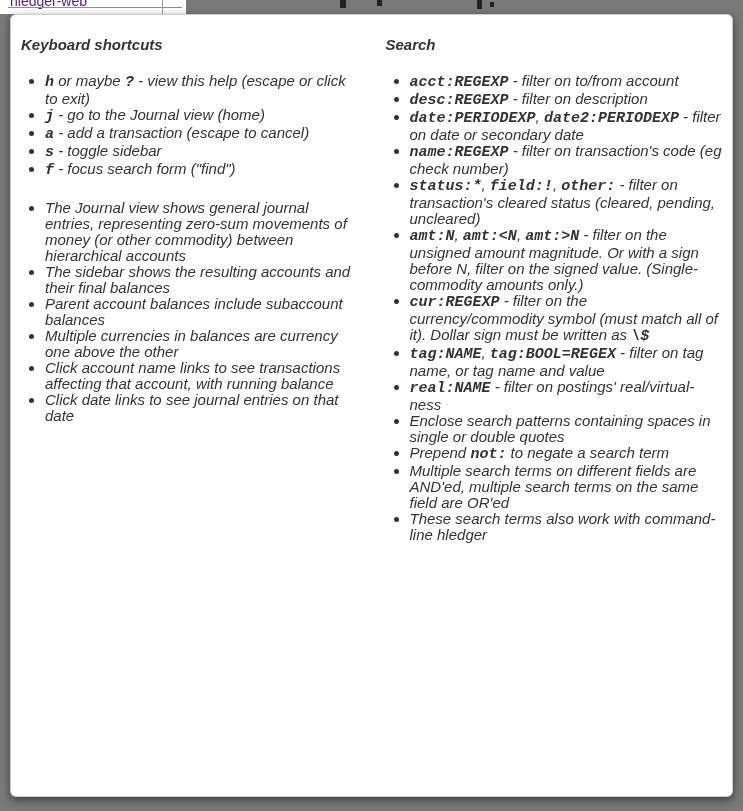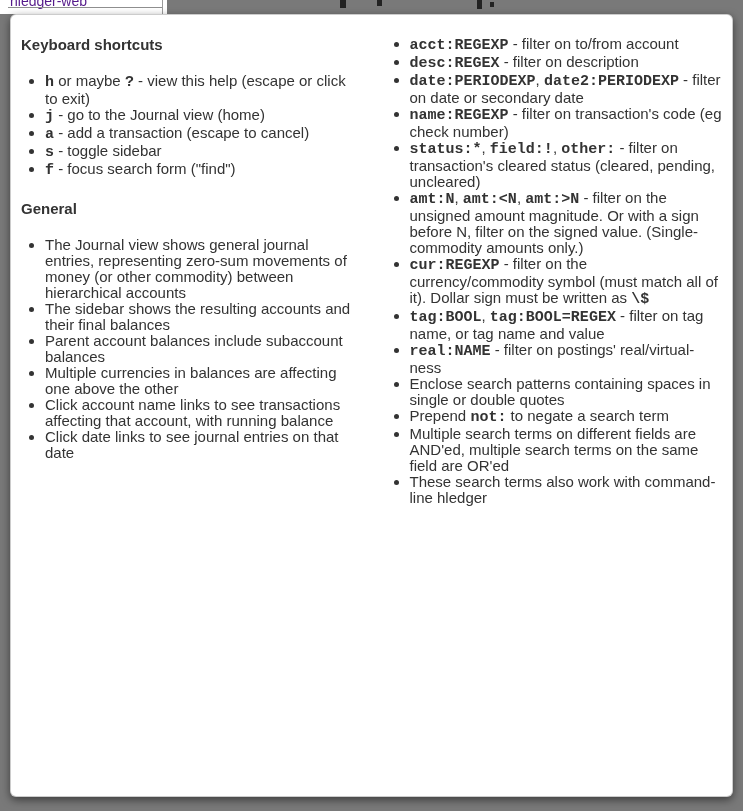--- a/index.html
+++ b/index.html
@@ -12,21 +12,21 @@
   *{box-sizing:border-box;}
   html,body{margin:0;padding:0;}
   body{
     width:743px;height:811px;
     background:var(--backdrop);
     font-family:"Liberation Sans", sans-serif;
     overflow:hidden;position:relative;
   }
   
   .top-strip{position:absolute;top:0;left:0;width:743px;height:14px;}
-  .sidebar-strip{position:absolute;left:0;top:0;width:167px;height:14px;background:#ffffff;overflow:hidden;}
+  .sidebar-strip{position:absolute;left:0;top:0;width:186px;height:14px;background:#ffffff;overflow:hidden;}
   .brand-link{
     position:absolute;left:10px;top:-7px;
     font-size:14px;line-height:16px;color:var(--link);
     text-decoration:underline;white-space:nowrap;
   }
   .sidebar-rule{position:absolute;left:8px;right:4px;top:7px;height:1px;background:#8f8f8f;}
   .strip-divider{position:absolute;left:162px;top:0;width:1px;height:14px;background:#9b9b9b;}
   .heading-fragment{position:absolute;background:#222222;}
   .f1{left:340px;top:0;width:6px;height:8px;}
   .f2{left:377px;top:0;width:5px;height:6px;}
@@ -43,21 +43,21 @@
   .modal-header{position:relative;height:54px;padding:12px 16px 0;border-bottom:1px solid var(--divider);}
   .modal-title{margin:0;font-size:27px;font-weight:400;line-height:32px;color:#000000;}
   .close-btn{
     position:absolute;right:13px;top:14px;
     background:none;border:none;padding:0;margin:0;
     font-family:"Liberation Sans", sans-serif;
     font-size:21px;font-weight:700;line-height:1;
     color:var(--close);cursor:pointer;
   }
   .modal-body{display:flex;gap:28px;padding:21px 10px 20px;}
-  .col{flex:1 1 0;min-width:0;}
+  .col{flex:1 1 0;min-width:0;font-style:italic;}
   .section + .section{margin-top:21px;}
   .section-heading{margin:0 0 20px;font-size:15px;font-weight:700;line-height:17px;color:var(--text);}
   .help-list{
     margin:0;padding:0 0 0 24px;
     list-style:disc outside;
     font-size:15px;line-height:16px;color:var(--text);
   }
   .help-list code{
     font-family:"Liberation Mono", monospace;
     font-weight:700;font-size:15px;color:var(--text);
@@ -85,42 +85,42 @@
         <h4 class="section-heading">Keyboard shortcuts</h4>
         <ul class="help-list">
             <li><code>h</code> or maybe <code>?</code> - view this help (escape or click to exit)</li>
             <li><code>j</code> - go to the Journal view (home)</li>
             <li><code>a</code> - add a transaction (escape to cancel)</li>
             <li><code>s</code> - toggle sidebar</li>
             <li><code>f</code> - focus search form ("find")</li>
           </ul>
       </div>
       <div class="section">
-        <h4 class="section-heading">General</h4>
         <ul class="help-list">
             <li>The Journal view shows general journal entries, representing zero-sum movements of money (or other commodity) between hierarchical accounts</li>
             <li>The sidebar shows the resulting accounts and their final balances</li>
             <li>Parent account balances include subaccount balances</li>
-            <li>Multiple currencies in balances are affecting one above the other</li>
+            <li>Multiple currencies in balances are currency one above the other</li>
             <li>Click account name links to see transactions affecting that account, with running balance</li>
             <li>Click date links to see journal entries on that date</li>
           </ul>
       </div>
     </div>
     <div class="col">
       <div class="section">
+        <h4 class="section-heading">Search</h4>
         <ul class="help-list">
             <li><code>acct:REGEXP</code> - filter on to/from account</li>
-            <li><code>desc:REGEX</code> - filter on description</li>
+            <li><code>desc:REGEXP</code> - filter on description</li>
             <li><code>date:PERIODEXP</code>, <code>date2:PERIODEXP</code> - filter on date or secondary date</li>
             <li><code>name:REGEXP</code> - filter on transaction's code (eg check number)</li>
             <li><code>status:*</code>, <code>field:!</code>, <code>other:</code> - filter on transaction's cleared status (cleared, pending, uncleared)</li>
             <li><code>amt:N</code>, <code>amt:&lt;N</code>, <code>amt:&gt;N</code> - filter on the unsigned amount magnitude. Or with a sign before N, filter on the signed value. (Single-commodity amounts only.)</li>
             <li><code>cur:REGEXP</code> - filter on the currency/commodity symbol (must match all of it). Dollar sign must be written as <code>\$</code></li>
-            <li><code>tag:BOOL</code>, <code>tag:BOOL=REGEX</code> - filter on tag name, or tag name and value</li>
+            <li><code>tag:NAME</code>, <code>tag:BOOL=REGEX</code> - filter on tag name, or tag name and value</li>
             <li><code>real:NAME</code> - filter on postings' real/virtual-ness</li>
             <li>Enclose search patterns containing spaces in single or double quotes</li>
             <li>Prepend <code>not:</code> to negate a search term</li>
             <li>Multiple search terms on different fields are AND'ed, multiple search terms on the same field are OR'ed</li>
             <li>These search terms also work with command-line hledger</li>
           </ul>
       </div>
     </div>
   </div>
 </div>

